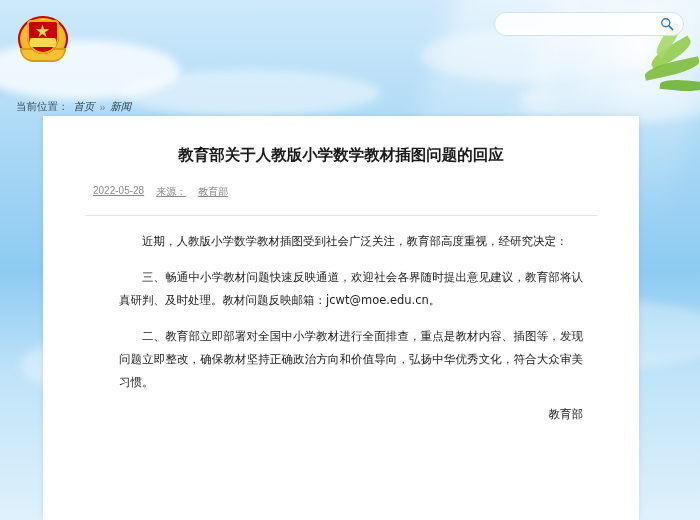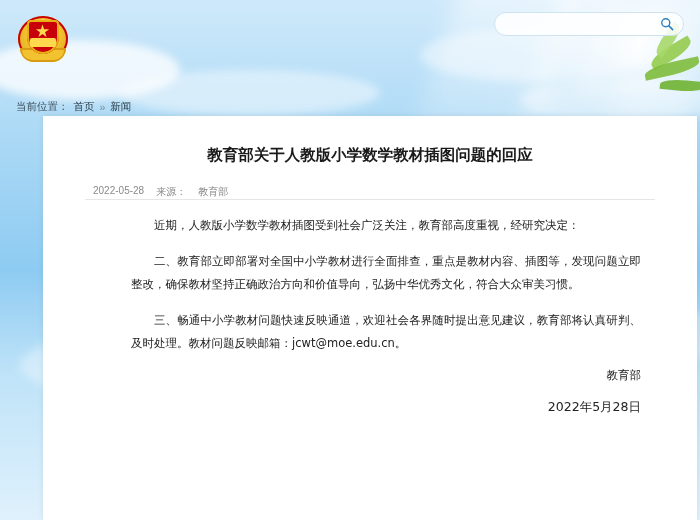--- a/index.html
+++ b/index.html
@@ -187,57 +187,58 @@
     font-size: 10.5px;
     color: #3c4c57;
     display: flex;
     align-items: center;
     gap: 5px;
   }
   .breadcrumb .bc-label { color:#3c4c57; }
   .breadcrumb a {
     color: #2b3d49;
     text-decoration: none;
+    font-style: italic;
   }
   .breadcrumb .sep { color: #7d8c96; }
 
   
   .panel {
     position: absolute;
     left: 43px;
     top: 116px;
-    width: 654px;
+    width: 596px;
     min-height: 404px;
     background: #ffffff;
     box-shadow: 0 0 6px rgba(0,0,0,.08);
   }
   .doc-title {
     margin: 0;
     padding: 28px 60px 0 60px;
     text-align: center;
     font-size: 15.5px;
     font-weight: bold;
     color: #1a1a1a;
     font-family: "DejaVu Sans", "Liberation Sans", sans-serif;
     line-height: 1.5;
   }
   .meta {
     margin: 18px 42px 0 42px;
     border-bottom: 1px solid #e6e6e6;
-    padding-bottom: 0;
+    padding-bottom: 16px;
     font-size: 10px;
     color: #8a8a8a;
     display: flex;
     gap: 12px;
     justify-content: flex-start;
     padding-left: 8px;
+    text-decoration: underline;
   }
   .body {
     padding: 14px 56px 0 76px;
-    margin-left: 12px;
   }
   .body p {
     margin: 0 0 13px 0;
     font-size: 11.5px;
     line-height: 2.0;
     color: #222;
     text-align: justify;
     text-indent: 2em;
     font-family: "DejaVu Sans", "Liberation Sans", sans-serif;
   }
@@ -309,21 +310,20 @@
     <h1 class="doc-title">教育部关于人教版小学数学教材插图问题的回应</h1>
 
     <div class="meta">
       <span>2022-05-28</span>
       <span>来源：</span>
       <span>教育部</span>
     </div>
 
     <div class="body">
       <p>近期，人教版小学数学教材插图受到社会广泛关注，教育部高度重视，经研究决定：</p>
+      <p>三、畅通中小学教材问题快速反映通道，欢迎社会各界随时提出意见建议，教育部将认真研判、及时处理。教材问题反映邮箱：jcwt@moe.edu.cn。</p>
       <p>二、教育部立即部署对全国中小学教材进行全面排查，重点是教材内容、插图等，发现问题立即整改，确保教材坚持正确政治方向和价值导向，弘扬中华优秀文化，符合大众审美习惯。</p>
-      <p>三、畅通中小学教材问题快速反映通道，欢迎社会各界随时提出意见建议，教育部将认真研判、及时处理。教材问题反映邮箱：jcwt@moe.edu.cn。</p>
     </div>
 
     <div class="signature">教育部</div>
-    <div class="doc-date">2022年5月28日</div>
   </div>
 
 </div>
 
 </body></html>

